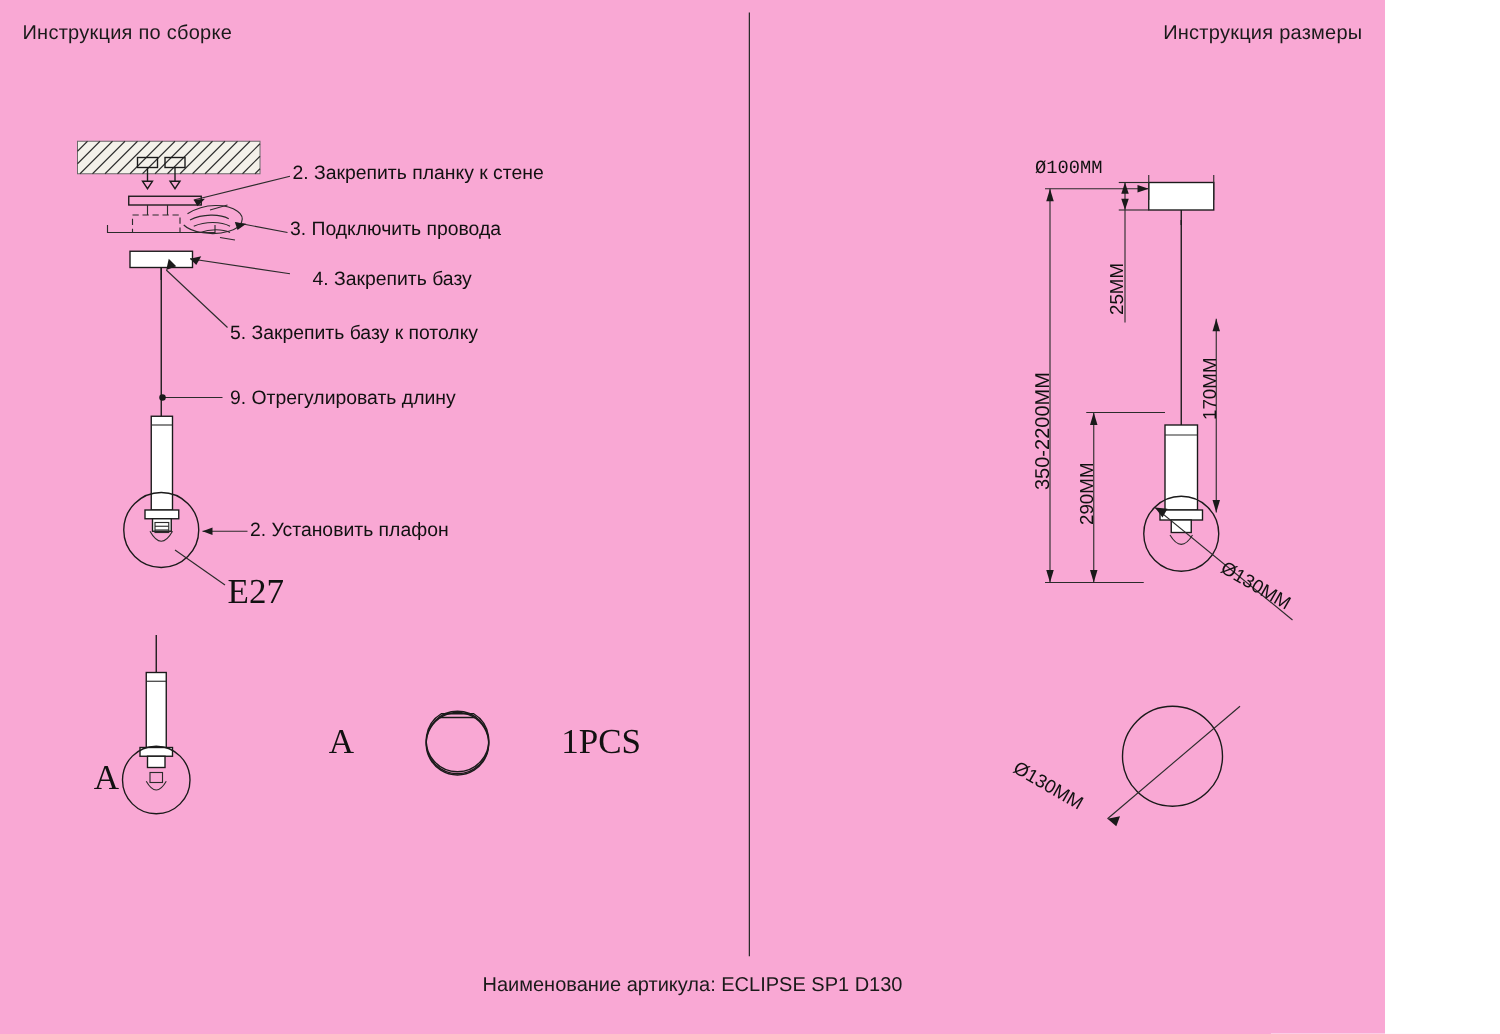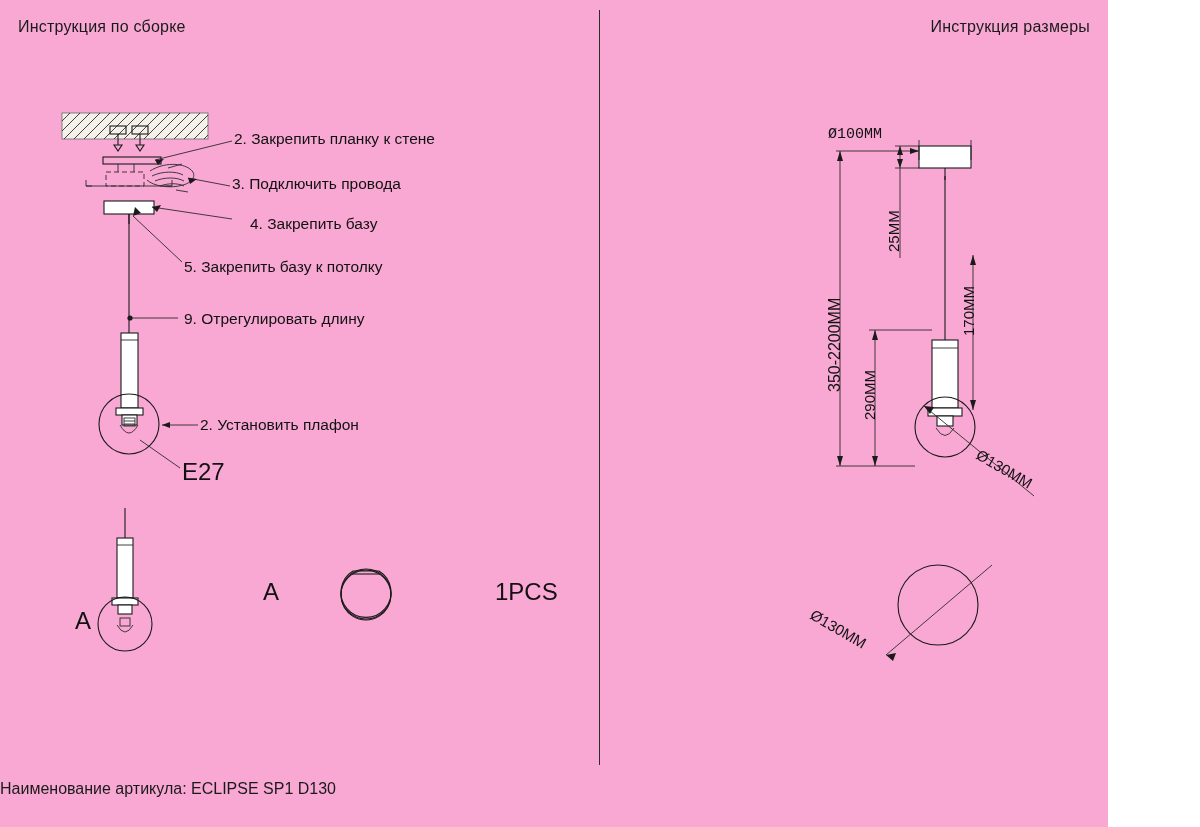--- a/index.html
+++ b/index.html
@@ -38,37 +38,38 @@
     right: 18px;
     top: 18px;
     font-size: 16px;
     letter-spacing: 0.2px;
   }
   .footer {
     position: absolute;
     left: 0;
     right: 0;
     top: 780px;
+    text-align: center;
     font-size: 16px;
   }
   .step-label {
     position: absolute;
     font-size: 15.5px;
     white-space: nowrap;
     color: #111;
   }
   .tag {
     position: absolute;
     font-size: 17px;
     white-space: nowrap;
     color: #111;
   }
   .tag-serif {
-    font-family: Liberation Sans, sans-serif;
-    font-size: 24px;
+    font-family: Liberation Serif, serif;
+    font-size: 28px;
   }
   .dim-label {
     position: absolute;
     font-family: "Liberation Sans", sans-serif;
     font-size: 15px;
     white-space: nowrap;
     color: #111;
   }
   .rot90 {
     transform: rotate(-90deg);
@@ -276,21 +277,21 @@
   <div class="step-label" style="left:234px; top:130px;">2. Закрепить планку к стене</div>
   <div class="step-label" style="left:232px; top:175px;">3. Подключить провода</div>
   <div class="step-label" style="left:234px; top:215px;margin-left:16px;">4. Закрепить базу</div>
   <div class="step-label" style="left:184px; top:258px;">5. Закрепить базу к потолку</div>
   <div class="step-label" style="left:184px; top:310px;">9. Отрегулировать длину</div>
   <div class="step-label" style="left:200px; top:416px;">2. Установить плафон</div>
 
   <div class="tag tag-serif" style="left:182px; top:458px;">E27</div>
   <div class="tag tag-serif" style="left:75px; top:607px;">A</div>
   <div class="tag tag-serif" style="left:263px; top:578px;">A</div>
-  <div class="tag tag-serif" style="left:449px; top:578px;margin-left:46px;">1PCS</div>
+  <div class="tag tag-serif" style="left:449px; top:578px;">1PCS</div>
 
   <div class="dim-label" style="left:828px; top:126px;font-family:Liberation Mono, monospace;">Ø100MM</div>
 
   <div class="dim-label rot90" style="left:885px; top:252px;">25MM</div>
 
   <div class="dim-label rot90" style="left:826px; top:392px; font-size:16px;">350-2200MM</div>
 
   <div class="dim-label rot90" style="left:960px; top:336px;">170MM</div>
 
   <div class="dim-label rot90" style="left:861px; top:420px;">290MM</div>

